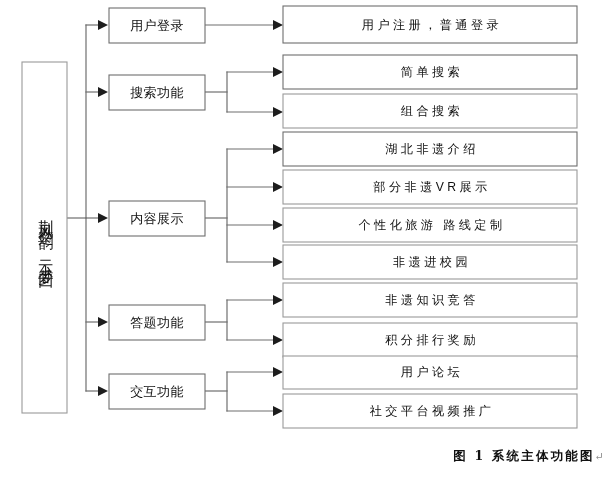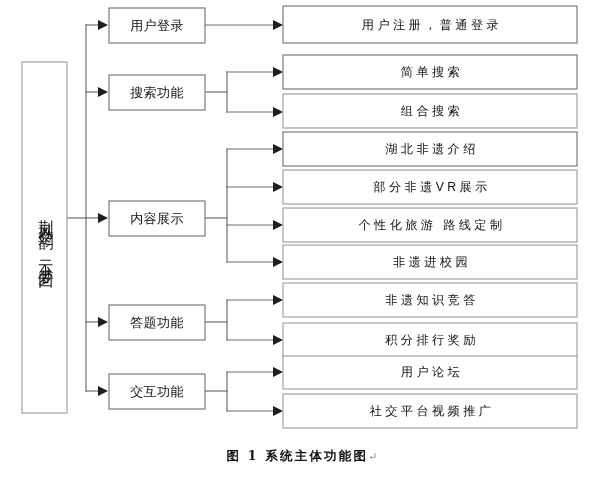--- a/index.html
+++ b/index.html
@@ -41,21 +41,21 @@
     font-size:15.5px;
     letter-spacing:5px;
     color:#151515;
     line-height:1;
     white-space:nowrap;
   }
 
   #caption{
     position:absolute;
     left:0;top:448px;width:604px;
-    text-align:center;
+    text-align:right;
     font-family:"DejaVu Serif","Liberation Serif",serif;
     font-weight:bold;
     font-size:12.5px;
     letter-spacing:2.2px;
     color:#111;
   }
   #caption .pilcrow{
     font-weight:normal;
     color:#8c8c8c;
     letter-spacing:0;

